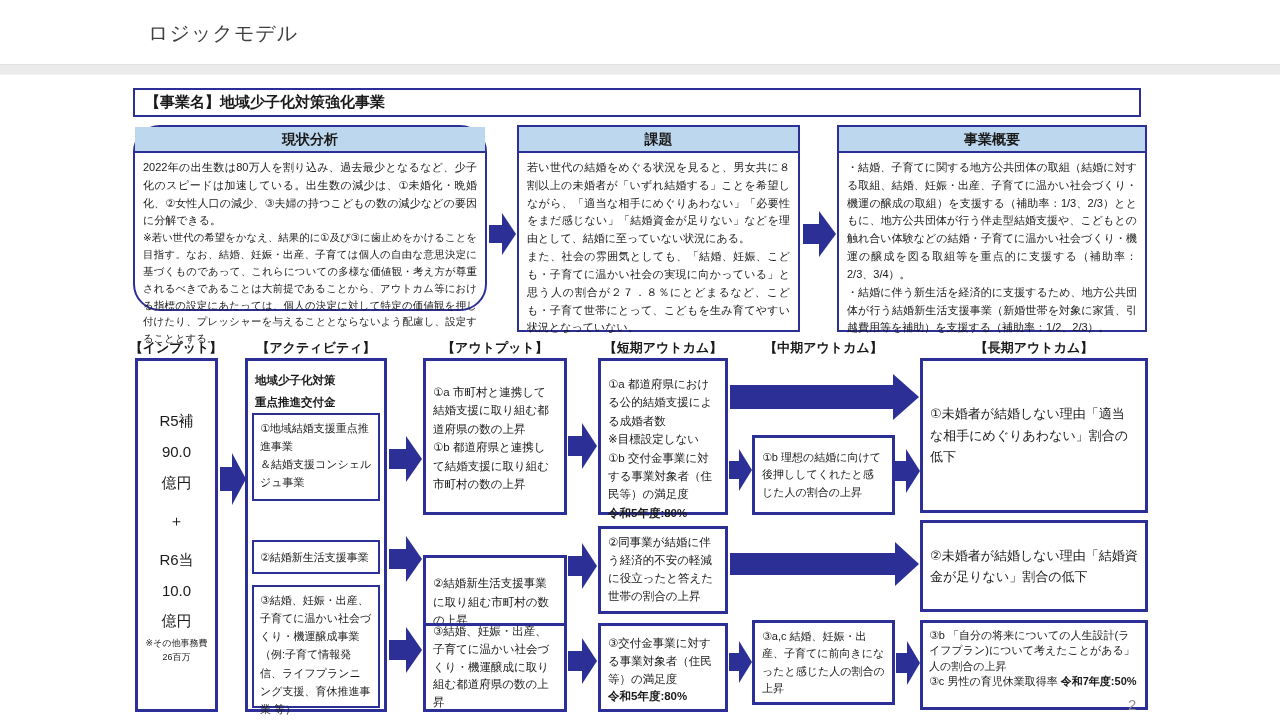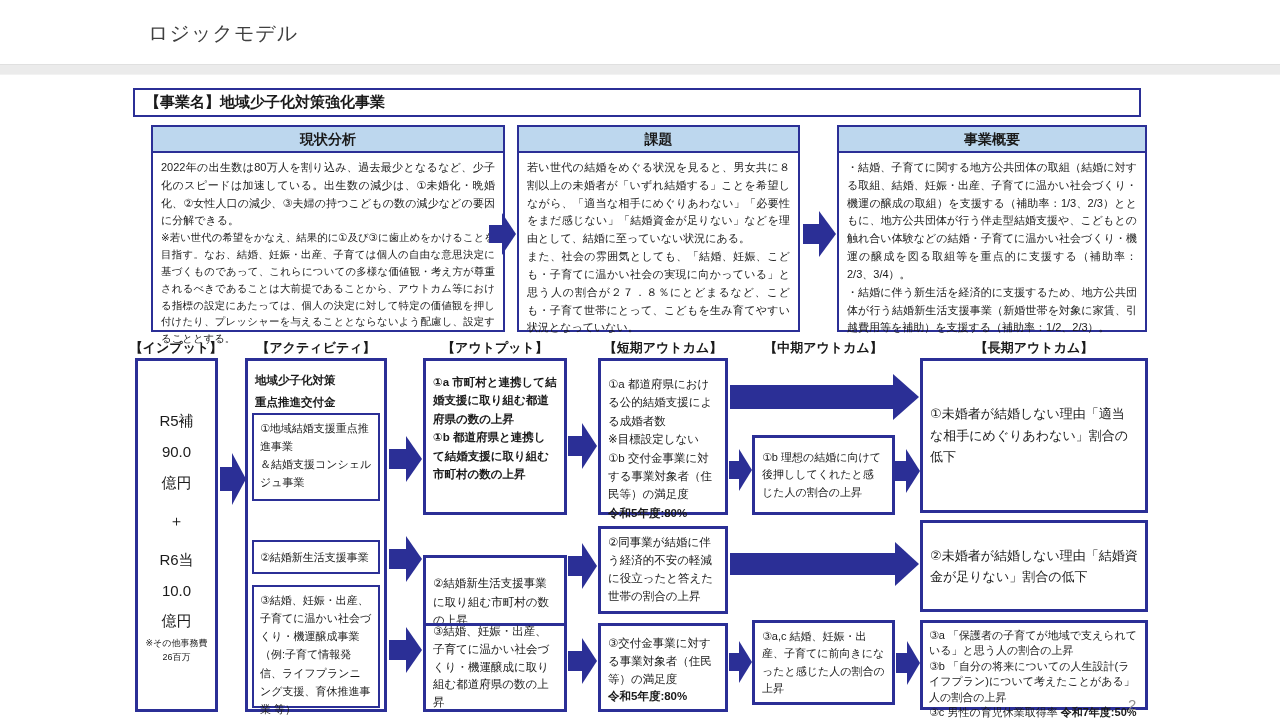--- a/index.html
+++ b/index.html
@@ -8,21 +8,21 @@
     --navy:#2B2F96;--hdr:#BDD7EE;}
   .abs{position:absolute;}
   .pre{white-space:pre-line;}
   .page-title{left:148px;top:20px;font-size:20px;color:#404040;letter-spacing:1px;}
   .divider{left:0;top:64px;width:1280px;height:9px;background:#ebebeb;border-top:1px solid #e0e0e0;border-bottom:1px solid #f2f2f2;}
   .project-bar{left:133px;top:88px;width:1008px;height:29px;border:2px solid var(--navy);box-sizing:border-box;display:flex;align-items:center;padding-left:10px;font-size:15px;font-weight:bold;}
   .tbox{border:2px solid var(--navy);box-sizing:border-box;background:#fff;}
   .tbox-h{background:var(--hdr);border-bottom:2px solid var(--navy);height:24px;line-height:24px;text-align:center;font-weight:bold;font-size:14px;}
   .tbox-b{padding:6px 8px;font-size:11px;line-height:1.62;text-align:justify;}
   .tbox-b p{margin:0;}
-  .genjo{left:151px;top:125px;width:354px;height:207px;}
+  .genjo{left:133px;top:125px;width:354px;height:186px;border-radius:27px;}
   .kadai{left:517px;top:125px;width:283px;height:207px;}
   .gaiyo{left:837px;top:125px;width:310px;height:207px;}
   .small2{font-size:10.4px;}
   .colhdr{top:339px;font-weight:bold;font-size:13px;text-align:center;}
   .dbox{border:3px solid var(--navy);box-sizing:border-box;background:#fff;font-size:11.5px;line-height:1.6;padding:4px 7px;}
   .dbox p{margin:0;}
   .vcenter{display:flex;flex-direction:column;justify-content:center;}
   .input-box{left:135px;top:358px;width:83px;height:354px;text-align:center;font-size:15px;line-height:2.05;padding:0;}
   .input-note{font-size:9px;line-height:1.5;}
   .act-outer{left:245px;top:358px;width:142px;height:354px;padding:0;}
@@ -123,21 +123,21 @@
     </div>
   <div class="arrow" style="left:389px;top:536px;width:33px;height:46px;--s:20px;--hh:23px;--hw:16px;">
       <div class="shaft"></div>
       <div class="head"></div>
     </div>
   <div class="arrow" style="left:389px;top:627px;width:33px;height:46px;--s:20px;--hh:23px;--hw:16px;">
       <div class="shaft"></div>
       <div class="head"></div>
     </div>
 
-  <div class="abs dbox" style="left:423px;top:358px;width:144px;height:157px;padding-top:12px;font-weight:bold;">
+  <div class="abs dbox" style="left:423px;top:358px;width:144px;height:157px;padding-top:22px;">
     <p>①a 市町村と連携して結婚支援に取り組む都道府県の数の上昇</p>
     <p>①b 都道府県と連携して結婚支援に取り組む市町村の数の上昇</p>
   </div>
   <div class="abs dbox vcenter" style="left:423px;top:523px;width:144px;height:94px;margin-top:32px;">
     <p>②結婚新生活支援事業に取り組む市町村の数の上昇</p>
   </div>
   <div class="abs dbox vcenter" style="left:423px;top:623px;width:144px;height:89px;line-height:1.55;">
     <p>③結婚、妊娠・出産、子育てに温かい社会づくり・機運醸成に取り組む都道府県の数の上昇</p>
   </div>
 
@@ -201,20 +201,19 @@
       <div class="head"></div>
     </div>
 
   <div class="abs dbox vcenter lt13" style="left:920px;top:358px;width:228px;height:155px;">
     <p>①未婚者が結婚しない理由「適当な相手にめぐりあわない」割合の低下</p>
   </div>
   <div class="abs dbox vcenter lt13" style="left:920px;top:520px;width:228px;height:92px;">
     <p>②未婚者が結婚しない理由「結婚資金が足りない」割合の低下</p>
   </div>
   <div class="abs dbox lt11" style="left:920px;top:620px;width:228px;height:90px;">
-    <p>③a 「保護者の子育てが地域で支えられている」と思う人の割合の上昇</p>
     <p>③b 「自分の将来についての人生設計(ライフプラン)について考えたことがある」人の割合の上昇</p>
     <p><span>③c 男性の育児休業取得率 </span><span class="bold">令和7年度:50%</span></p>
   </div>
 
   <div class="abs pageno">2</div>
 
 </div>
 
 </body></html>

